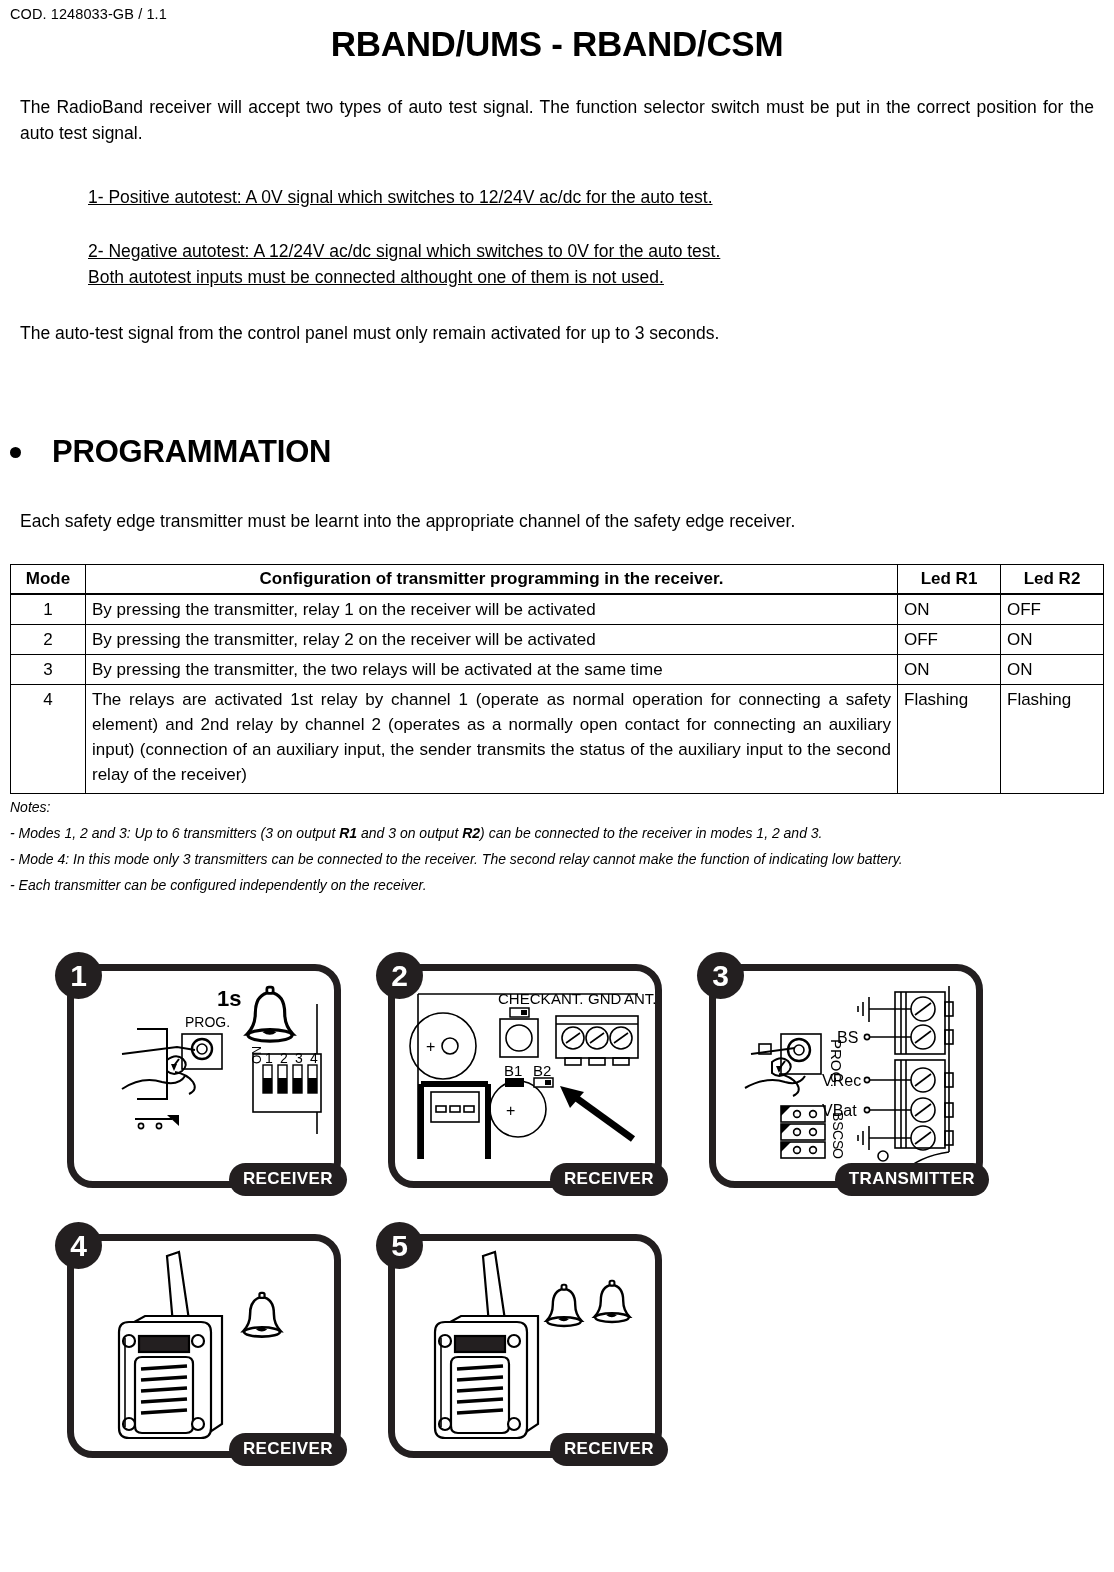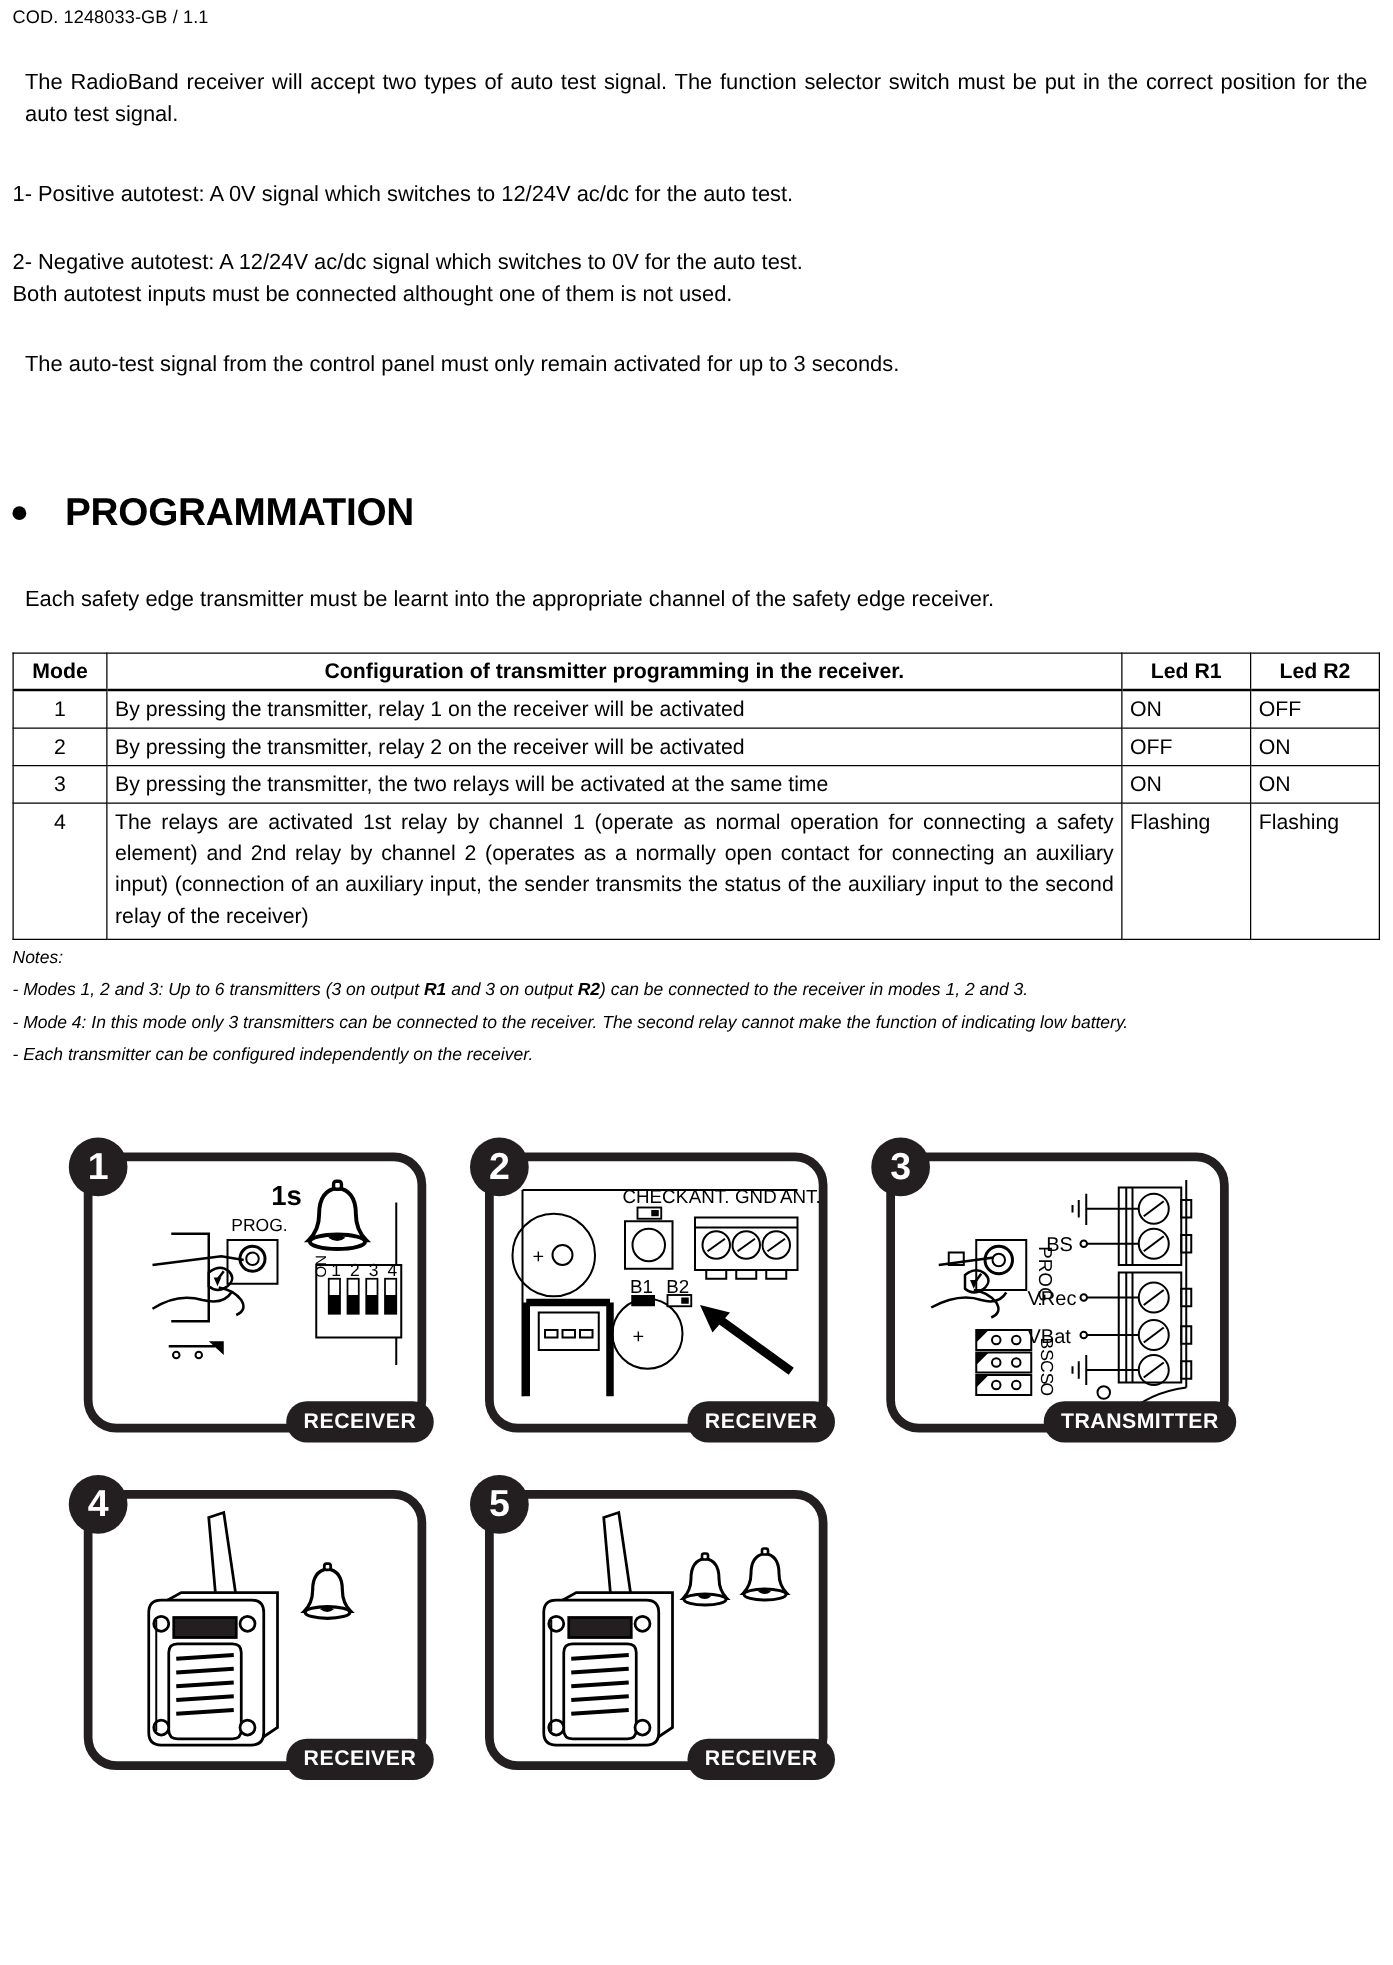--- a/index.html
+++ b/index.html
@@ -47,22 +47,24 @@
   }
   .para.just {
     text-align: justify;
     text-justify: inter-word;
   }
   .spacer-28 { height: 28px; }
   .spacer-20 { height: 20px; }
   .spacer-16 { height: 16px; }
 
   .indent {
+    margin-left: 78px;
     font-size: 17.5px;
     line-height: 26px;
+    text-decoration: underline;
   }
   .bold-note {
     font-size: 17.5px;
     font-weight: bold;
     line-height: 26px;
   }
 
   
   .section-head {
     font-size: 31px;
@@ -192,20 +194,21 @@
   }
   .panel-art svg { display: block; }
 </style>
 </head>
 <body>
 
 <div class="page">
 
   <div class="doc-code">COD. 1248033-GB / 1.1</div>
 
+  <div class="doc-title">RBAND/UMS - RBAND/CSM</div>
 
   <div class="spacer-20"></div>
 
   <p class="para just">The RadioBand receiver will accept two types of auto test signal. The function selector switch must be put in the correct position for the auto test signal.</p>
 
   <div class="spacer-28"></div>
 
   <div class="indent">1- Positive autotest: A 0V signal which switches to 12/24V ac/dc for the auto test.</div>
 
   <div class="spacer-28"></div>

